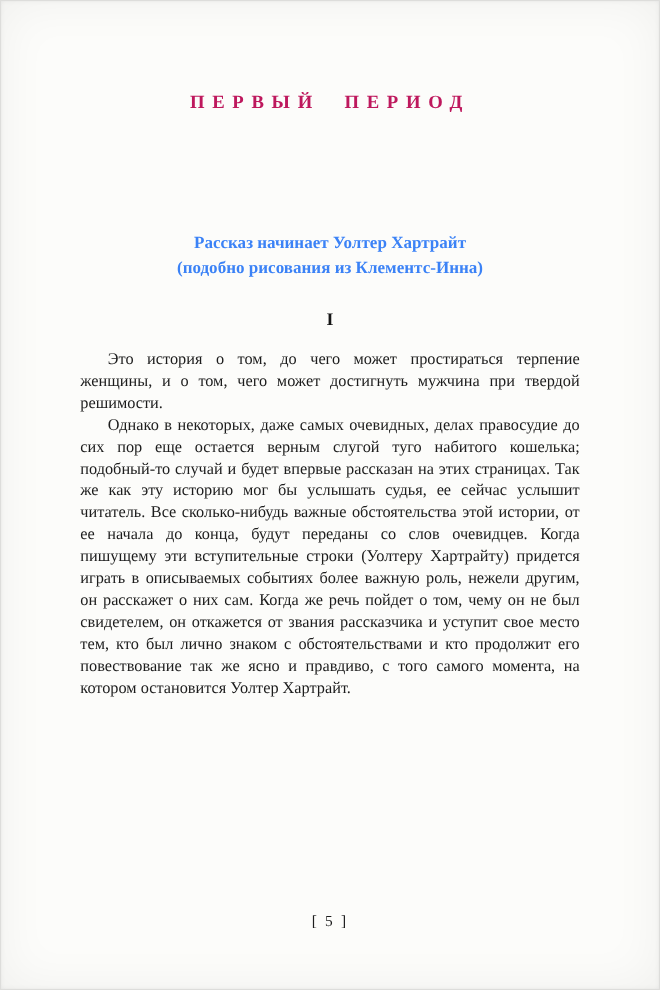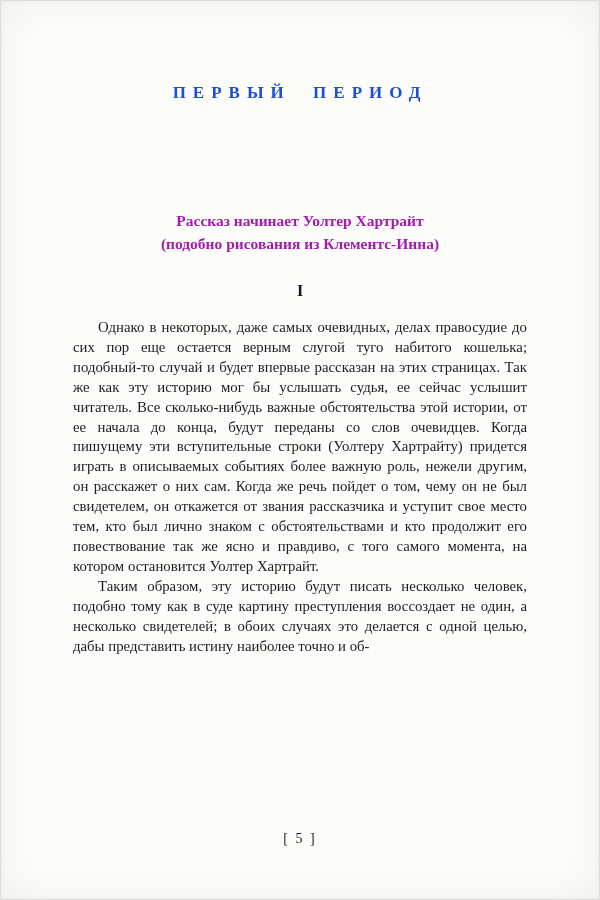--- a/index.html
+++ b/index.html
@@ -19,29 +19,29 @@
       padding: 82px 72px 0 72px;
       border: 1px solid #dddddb;
       box-shadow: inset 0 0 45px rgba(0,0,0,0.05), inset 0 0 5px rgba(0,0,0,0.05);
     }
     .part-title {
       text-align: center;
       font-size: 17px;
       font-weight: bold;
       letter-spacing: 7px;
       word-spacing: 11px;
-      color: #1d4ed8;
+      color: #be185d;
     }
     .chapter-heading {
       margin-top: 106px;
       text-align: center;
       font-weight: bold;
       font-size: 15.5px;
       line-height: 23px;
-      color: #a21caf;
+      color: #3b82f6;
     }
     .section-numeral {
       margin-top: 27px;
       text-align: center;
       font-weight: bold;
       font-size: 16px;
       color: #151515;
     }
     .body-text {
       margin-top: 18px;
@@ -74,19 +74,19 @@
   <h1 class="part-title">ПЕРВЫЙ ПЕРИОД</h1>
 
   <div class="chapter-heading">
     <div>Рассказ начинает Уолтер Хартрайт</div>
     <div>(подобно рисования из Клементс-Инна)</div>
   </div>
 
   <div class="section-numeral">I</div>
 
   <div class="body-text">
+      <p class="para">Это история о том, до чего может простираться терпение женщины, и о том, чего может достигнуть мужчина при твердой решимости.</p>
       <p class="para">Однако в некоторых, даже самых очевидных, делах правосудие до сих пор еще остается верным слугой туго набитого кошелька; подобный-то случай и будет впервые рассказан на этих страницах. Так же как эту историю мог бы услышать судья, ее сейчас услышит читатель. Все сколько-нибудь важные обстоятельства этой истории, от ее начала до конца, будут переданы со слов очевидцев. Когда пишущему эти вступительные строки (Уолтеру Хартрайту) придется играть в описываемых событиях более важную роль, нежели другим, он расскажет о них сам. Когда же речь пойдет о том, чему он не был свидетелем, он откажется от звания рассказчика и уступит свое место тем, кто был лично знаком с обстоятельствами и кто продолжит его повествование так же ясно и правдиво, с того самого момента, на котором остановится Уолтер Хартрайт.</p>
-      <p class="para">Таким образом, эту историю будут писать несколько человек, подобно тому как в суде картину преступления воссоздает не один, а несколько свидетелей; в обоих случаях это делается с одной целью, дабы представить истину наиболее точно и об-</p>
     </div>
 
   <div class="page-number">[ 5 ]</div>
 
 </div>
 
 </body></html>

